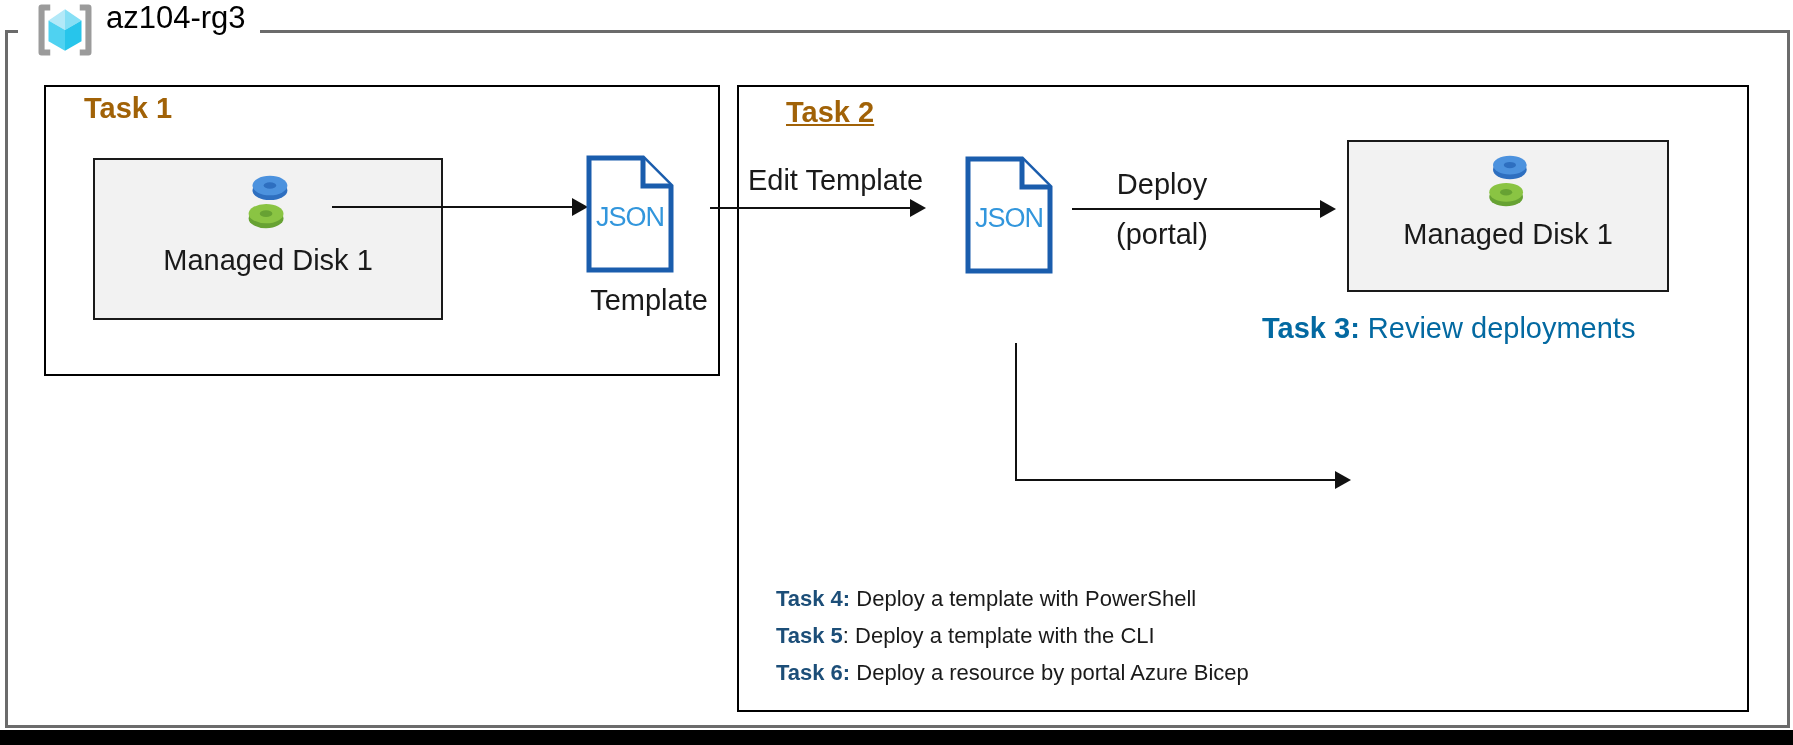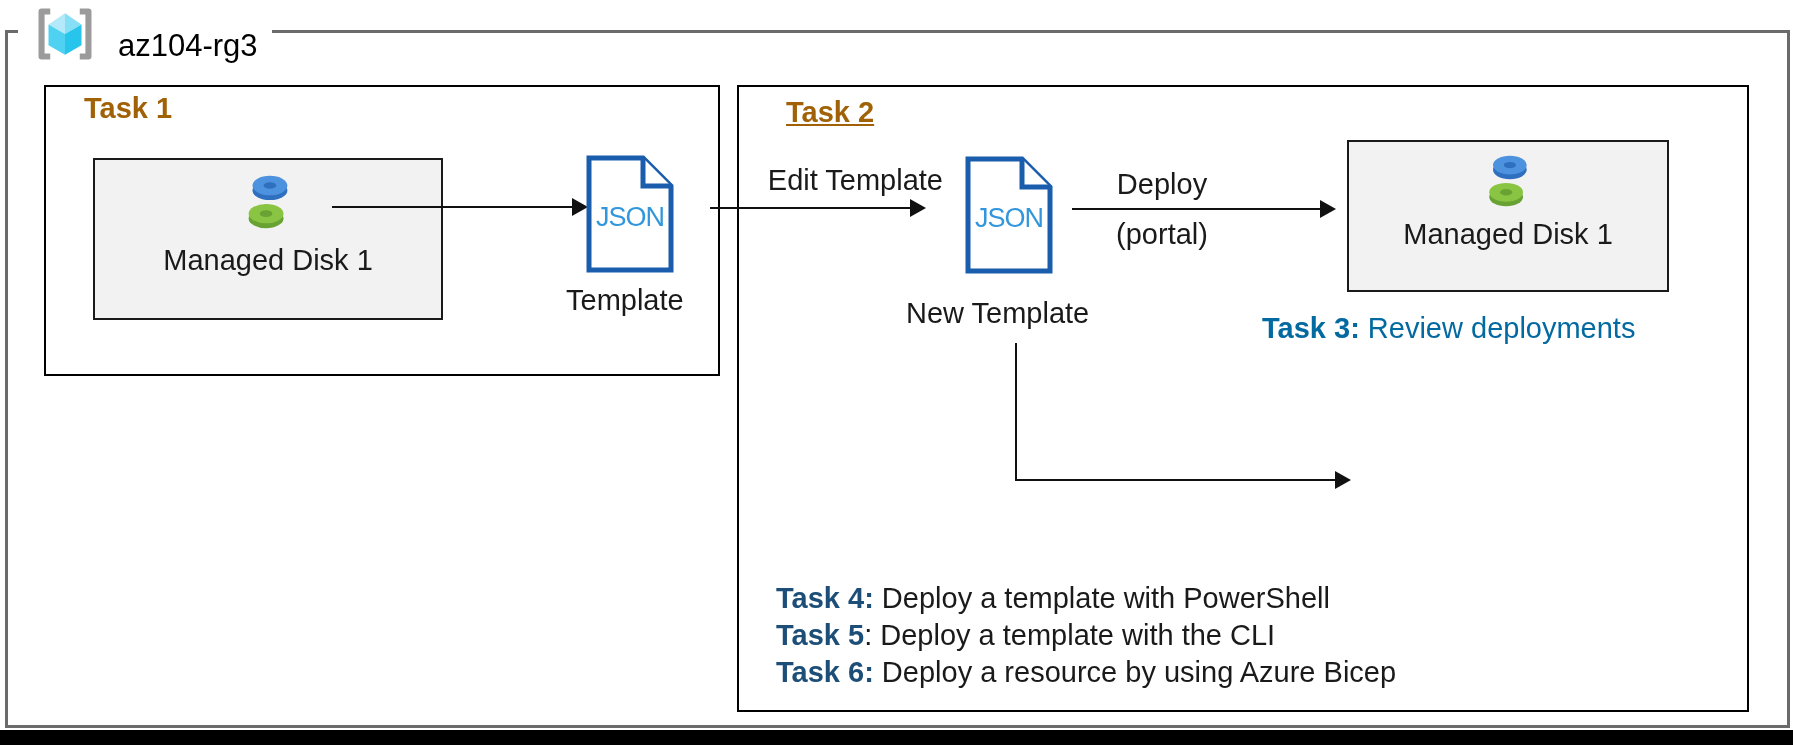--- a/index.html
+++ b/index.html
@@ -3,43 +3,43 @@
 <meta charset="utf-8">
 <style>
   * { margin:0; padding:0; box-sizing:border-box; }
   html,body { background:#ffffff; }
   body { font-family:"Liberation Sans", sans-serif; color:#1a1a1a; }
   .stage { position:relative; width:1793px; height:745px; background:#fff; overflow:hidden; }
   .abs { position:absolute; }
 
   
   .rg-frame { left:5px; top:30px; width:1785px; height:698px; border:3px solid #6B6B6B; background:#fff; }
-  .rg-header { left:18px; top:0; height:64px; background:#fff; display:flex; align-items:flex-end; gap:20px; padding:0 14px 0 14px; }
+  .rg-header { left:18px; top:0; height:64px; background:#fff; display:flex; align-items:flex-start; gap:8px; padding:0 14px 0 14px; }
   .rg-label { font-size:31px; color:#000; white-space:nowrap; }
 
   
   .task-box { border:2px solid #000; background:#fff; }
   .task-title { font-weight:bold; font-size:29px; color:#a16207; }
 
   
   .disk-box { background:#F2F2F2; border:2px solid #1a1a1a; display:flex; flex-direction:column; align-items:center; padding-top:10px; }
   .disk-label { font-size:29px; color:#1a1a1a; margin-top:10px; white-space:nowrap; }
 
-  .caption { font-size:29px; color:#1a1a1a; text-align:left; white-space:nowrap; }
+  .caption { font-size:29px; color:#1a1a1a; text-align:center; white-space:nowrap;margin-left:18px; }
 
   
   .line { background:#111; }
   .ah { width:0; height:0; border-top:9px solid transparent; border-bottom:9px solid transparent; border-left:16px solid #111; }
 
   .arrow-label { font-size:29px; color:#1a1a1a; text-align:center; white-space:nowrap; }
 
   .task3-text { font-size:29px; color:#0369a1; text-align:left; white-space:nowrap; }
   .task3-text .pfx { font-weight:bold; }
 
-  .task-list { font-size:29px; line-height:37px; }
+  .task-list { font-size:22px; line-height:37px; }
   .task-line .pfx { font-weight:bold; color:#1C4E78; }
   .task-line .rest { color:#1a1a1a; }
 
   .bottom-bar { left:0; top:730px; width:1793px; height:15px; background:#000; }
 
   svg text { font-family:"Liberation Sans", sans-serif; }
 </style>
 </head>
 <body>
 
@@ -80,30 +80,29 @@
   <svg class="abs" style="left:586px; top:155px;" width="88" height="118" viewBox="0 0 88 118">
     <path d="M3 3 H57 L85 31 V115 H3 Z" fill="#ffffff" stroke="#1A5DAD" stroke-width="5"></path>
     <path d="M57 3 V31 H85" fill="#ffffff" stroke="#1A5DAD" stroke-width="5"></path>
     <text x="44" y="71" text-anchor="middle" font-size="27" fill="#3296DC" letter-spacing="-1">JSON</text>
   </svg>
   <div class="abs caption" style="left:566px; top:284px; width:130px;">Template</div>
 
   <div class="abs task-box" style="left:737px; top:85px; width:1012px; height:627px;"></div>
   <div class="abs task-title" style="left:786px; top:96px;text-decoration:underline;">Task 2</div>
 
-  <div class="abs arrow-label" style="left:728px; top:164px; width:215px;text-align:right;">Edit Template</div>
+  <div class="abs arrow-label" style="left:728px; top:164px; width:215px;">Edit Template</div>
   <div class="abs line" style="left:710px; top:207px; width:202px; height:2px;"></div>
   <div class="abs ah" style="left:910px; top:199px;"></div>
 
   <svg class="abs" style="left:965px; top:156px;" width="88" height="118" viewBox="0 0 88 118">
     <path d="M3 3 H57 L85 31 V115 H3 Z" fill="#ffffff" stroke="#1A5DAD" stroke-width="5"></path>
     <path d="M57 3 V31 H85" fill="#ffffff" stroke="#1A5DAD" stroke-width="5"></path>
     <text x="44" y="71" text-anchor="middle" font-size="27" fill="#3296DC" letter-spacing="-1">JSON</text>
   </svg>
-  <div class="abs caption" style="left:906px; top:297px; width:200px;">New Template</div>
 
   <div class="abs arrow-label" style="left:1082px; top:168px; width:160px;">Deploy</div>
   <div class="abs line" style="left:1072px; top:208px; width:250px; height:2px;"></div>
   <div class="abs ah" style="left:1320px; top:200px;"></div>
   <div class="abs arrow-label" style="left:1082px; top:218px; width:160px;">(portal)</div>
 
   <div class="abs disk-box" style="left:1347px; top:140px; width:322px; height:152px; padding-top:8px;">
     <svg width="60" height="62" viewBox="0 0 64 66">
       <ellipse cx="34" cy="21" rx="18" ry="10" fill="#2E6FC0"></ellipse>
       <ellipse cx="34" cy="16" rx="18" ry="10" fill="#4C92DE"></ellipse>
@@ -125,19 +124,19 @@
 
 
   <div class="abs task-list" style="left:776px; top:580px;">
     <div class="task-line">
       <span class="pfx">Task 4:</span><span class="rest"> Deploy a template with PowerShell</span>
     </div>
     <div class="task-line">
       <span class="pfx">Task 5</span><span class="rest">: Deploy a template with the CLI</span>
     </div>
     <div class="task-line">
-      <span class="pfx">Task 6:</span><span class="rest"> Deploy a resource by using Azure Bicep</span>
+      <span class="pfx">Task 6:</span><span class="rest"> Deploy a resource by portal Azure Bicep</span>
     </div>
   </div>
 
   <div class="abs bottom-bar"></div>
 
 </div>
 
 </body></html>

